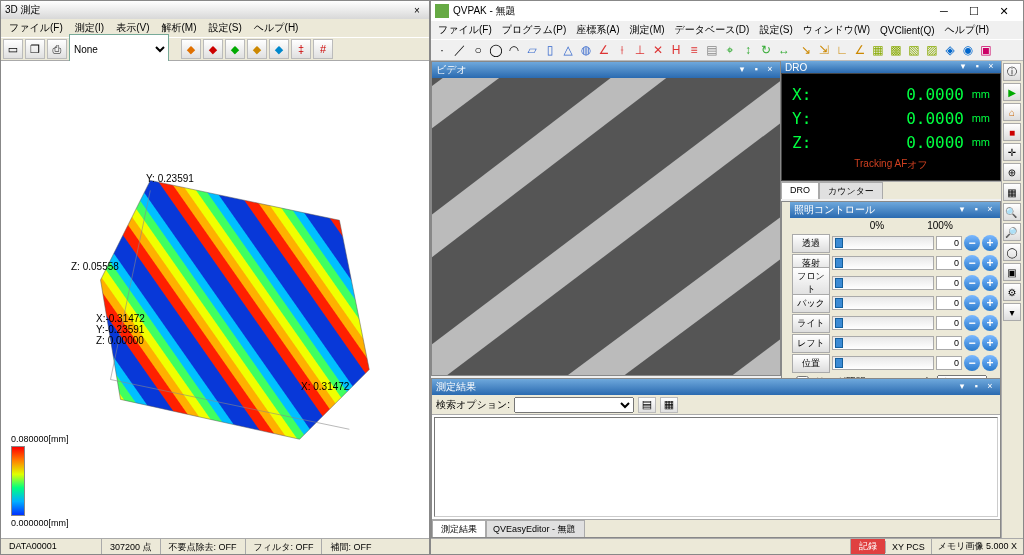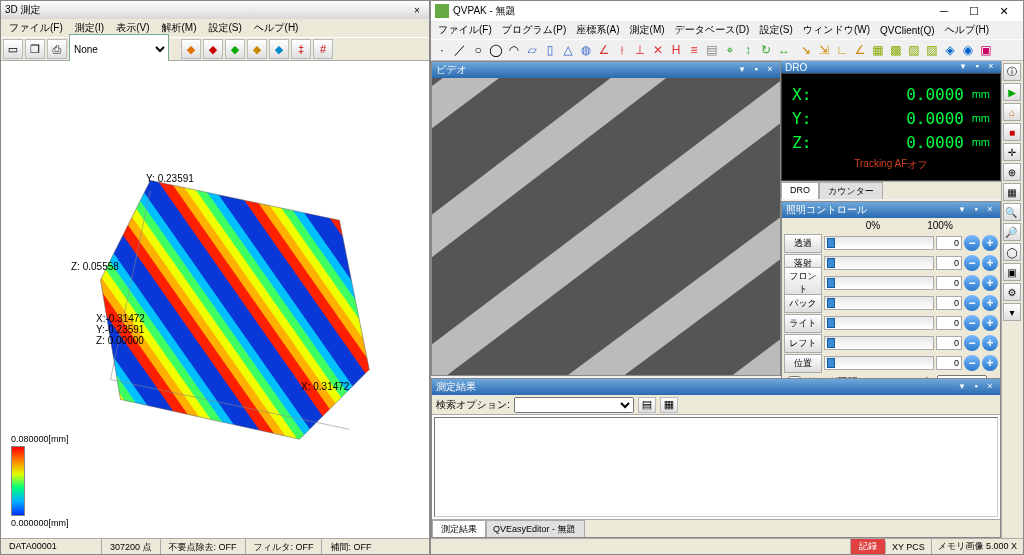--- a/index.html
+++ b/index.html
@@ -49,21 +49,21 @@
 .dro-box { background:#000; padding:8px 10px; border:1px solid #444; }
 .dro-row { display:flex; align-items:center; height:24px; }
 .dro-row .ax { color:#00ff40; font-size:16px; width:30px; font-family:Consolas,monospace;}
 .dro-row .val { color:#00ff40; font-size:16px; flex:1; text-align:right; font-family:Consolas,monospace;}
 .dro-row .unit { color:#00ff40; font-size:11px; width:26px; text-align:right; }
 .dro-track { color:#d04020; font-size:10px; text-align:center; padding-top:4px; display:flex; justify-content:center; }
 .dro-tabs { height:18px; display:flex; background:#ece9d8; border-top:1px solid #aaa;}
 .dro-tabs span { padding:2px 8px; border:1px solid #aaa; border-bottom:none; background:#fff; font-size:9px; cursor:pointer;}
 .dro-tabs span.inactive { background:#e0e0e0; }
 
-.light-panel { flex:1; display:flex; flex-direction:column; border:1px solid #888; margin-top:2px; background:#ece9d8;}
+.light-panel { flex:1; display:flex; flex-direction:column; border:1px solid #888; margin-top:2px; background:#ece9d8;padding-left:8px;}
 .light-head { display:flex; padding:2px 4px; font-size:9px; }
 .light-head .l1 { flex:1; text-align:center;}
 .light-row { display:flex; align-items:center; height:20px; padding:0 2px; gap:2px;}
 .light-row .lbl { width:38px; font-size:9px; text-align:center; background:linear-gradient(#fff,#ddd); border:1px solid #aaa; padding:2px 0;}
 .light-row .slider { flex:1; position:relative; height:14px; background:linear-gradient(#e8e8e8,#fff); border:1px solid #aaa;}
 .light-row .slider .thumb { position:absolute; left:2px; top:1px; width:8px; height:10px; background:#3b8bd4; border:1px solid #15609c;}
 .light-row .num { width:26px; text-align:right; border:1px solid #aaa; background:#fff; padding:1px 2px; font-size:9px;}
 .light-row .circbtn { width:16px; height:16px; border-radius:50%; display:flex; align-items:center; justify-content:center; color:#fff; font-size:12px; font-weight:bold; cursor:pointer;}
 .minus { background:linear-gradient(#7ab8ff,#2a7acc);}
 .plus { background:linear-gradient(#7ab8ff,#2a7acc);}

